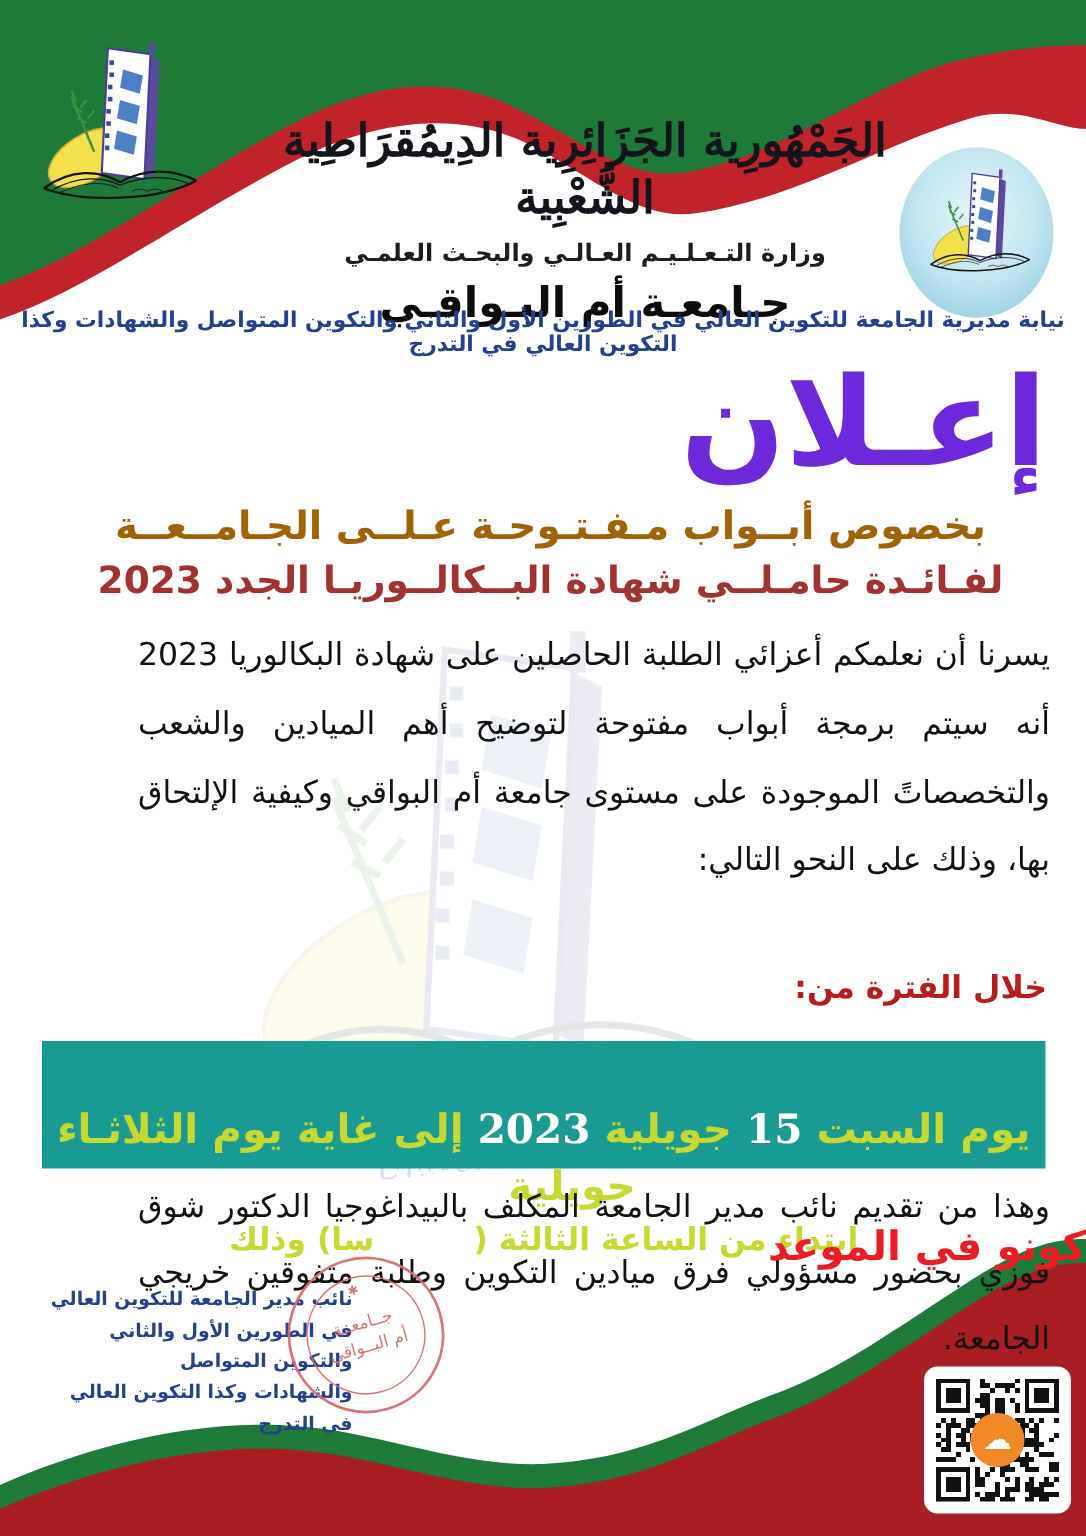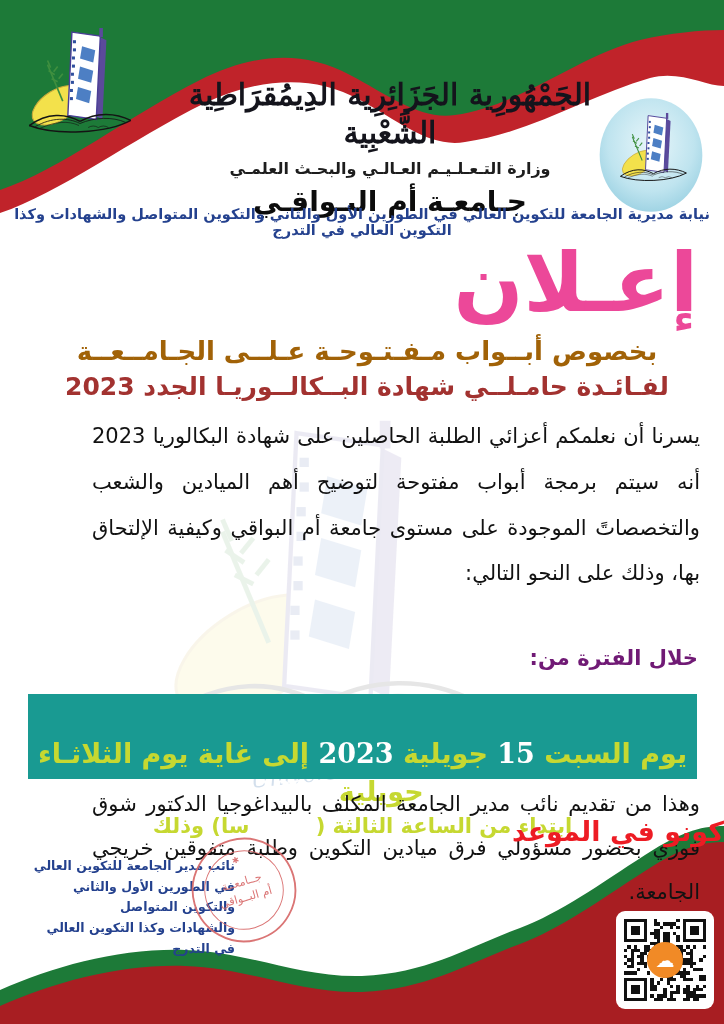--- a/index.html
+++ b/index.html
@@ -26,32 +26,32 @@
   .logo-right{position:absolute;left:596px;top:94px;width:110px;height:122px;z-index:3;}
   .hdr-text{position:absolute;left:118px;right:96px;top:76px;text-align:center;z-index:3;margin-left:34px;}
   .republic{font-family:"DejaVu Serif", serif;font-weight:bold;font-size:30px;line-height:1.25;color:#14141c;}
   .ministry{margin-top:8px;font-size:16px;font-weight:600;color:#1d1d1d;letter-spacing:.5px;}
   .university{margin-top:7px;font-size:28px;font-weight:bold;color:#0c0c0c;}
   .directorate{position:absolute;left:10px;right:10px;top:206px;text-align:center;z-index:3;
     font-size:14.5px;font-weight:bold;color:#24418e;}
 
   
   .ann-title{position:absolute;top:242px;right:26px;z-index:3;
-    font-size:82px;line-height:1;font-weight:bold;color:#ec4899;}
+    font-size:82px;line-height:1;font-weight:bold;color:#6d28d9;}
   .sub1{position:absolute;top:336px;left:55px;right:45px;text-align:center;z-index:3;
     font-size:26px;font-weight:bold;color:#a16207;}
   .sub2{position:absolute;top:372px;left:55px;right:45px;text-align:center;z-index:3;
     font-size:25px;font-weight:bold;color:#a23230;}
   .intro{position:absolute;top:414px;right:24px;left:92px;margin:0;z-index:3;
     font-size:21px;line-height:2.18;color:#121212;text-align:justify;}
   .modes{position:absolute;top:572px;right:26px;left:40px;z-index:3;}
   .mode-line{font-size:17px;font-weight:bold;color:#a23230;margin-bottom:15px;text-align:right;}
   .check{color:#2f9e44;font-size:16px;margin-left:7px;font-weight:bold;}
   .period-label{position:absolute;top:646px;right:26px;z-index:3;
-    font-size:21px;font-weight:bold;color:#701a75;}
+    font-size:21px;font-weight:bold;color:#b91c1c;}
   .band{position:absolute;top:694px;left:28px;right:27px;height:85px;z-index:3;
     background:#199a92;text-align:center;padding-top:9px;}
   .band-l1{font-size:27px;font-weight:bold;color:#c6d831;line-height:1.4;margin-top:32px;}
   .band-l2{font-size:21px;font-weight:bold;color:#c6d831;line-height:1.45;}
   .band .num{color:#ffffff;font-family:"DejaVu Serif", serif;font-weight:bold;}
   .presenter{position:absolute;top:782px;right:24px;left:92px;margin:0;z-index:3;
     font-size:21px;line-height:2.1;color:#121212;text-align:justify;}
   .closing{position:absolute;top:816px;left:0;right:0;text-align:right;z-index:3;
     font-size:27px;font-weight:bold;color:#ed1c24;}
 

